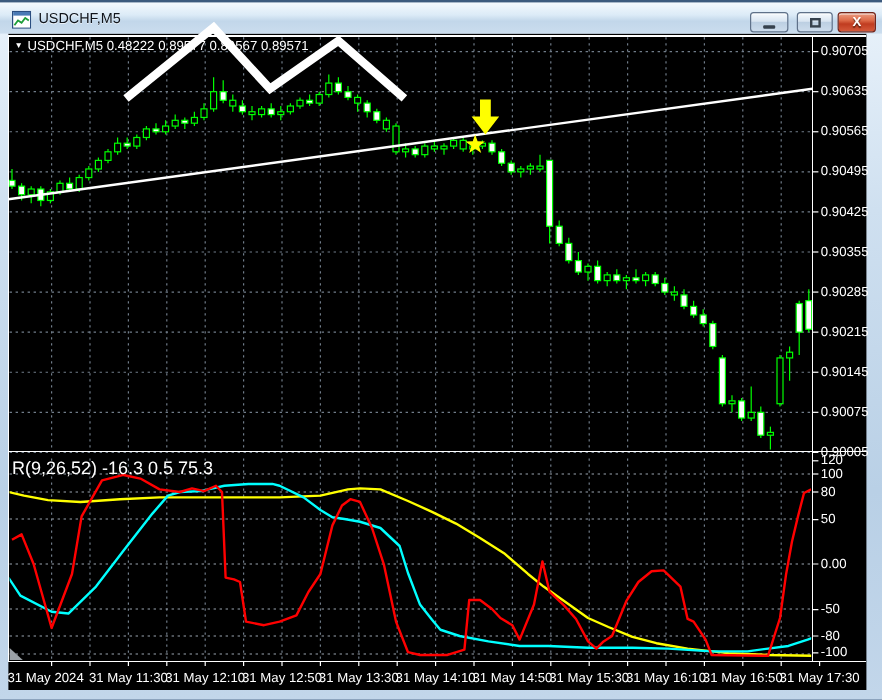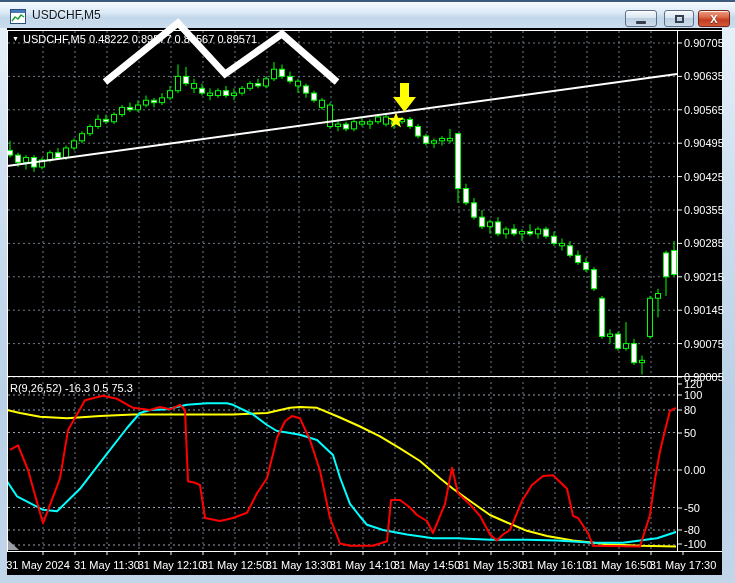--- a/index.html
+++ b/index.html
@@ -34,21 +34,21 @@
   .glyph-min{display:block;width:10px;height:3px;background:#36414d;margin-top:7px;border-radius:1px;}
   .glyph-max{display:block;width:9px;height:8px;border:2px solid #36414d;background:transparent;}
   .glyph-close{color:#fff;font-size:11px;font-weight:bold;text-shadow:0 1px 1px rgba(0,0,0,.5);}
   .client{position:absolute;left:7px;top:28px;width:715px;height:547px;background:#000;z-index:1;}
   #chart-svg{position:absolute;left:0;top:0;width:735px;height:583px;z-index:10;pointer-events:none;overflow:visible;}
   .ohlc-label{
     position:absolute;left:12px;top:33px;z-index:12;color:#fff;font-size:11px;white-space:nowrap;
   }
   .ohlc-label .dd{font-size:7px;vertical-align:2px;margin-right:4px;}
   .ind-label{
-    position:absolute;left:10px;top:382px;z-index:12;color:#fff;font-size:11px;white-space:nowrap;
+    position:absolute;left:10px;top:382px;z-index:12;color:#fff;font-size:15px;white-space:nowrap;
   }
 </style>
 </head>
 <body>
 
 <div class="window">
 
   <div class="titlebar">
     <svg class="title-icon" viewBox="0 0 16 15">
       <rect x="0.5" y="0.5" width="15" height="14" fill="#ffffff" stroke="#2b4e80"></rect>

